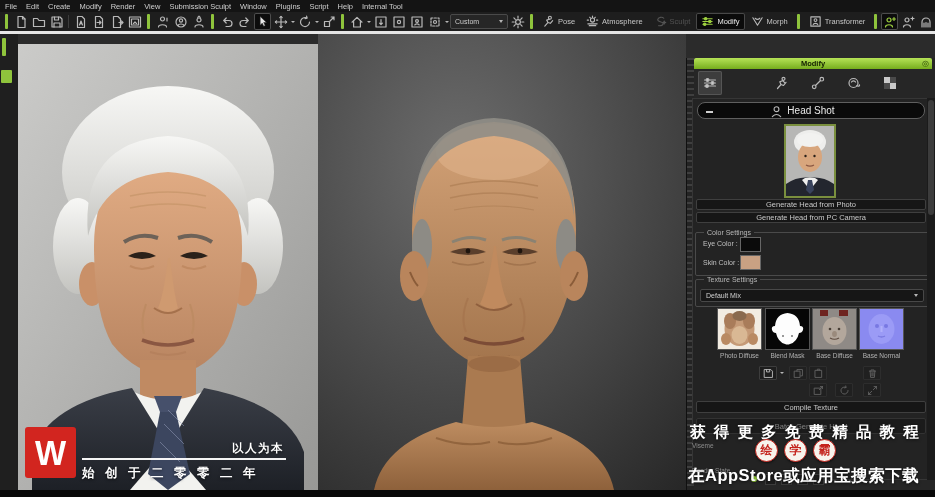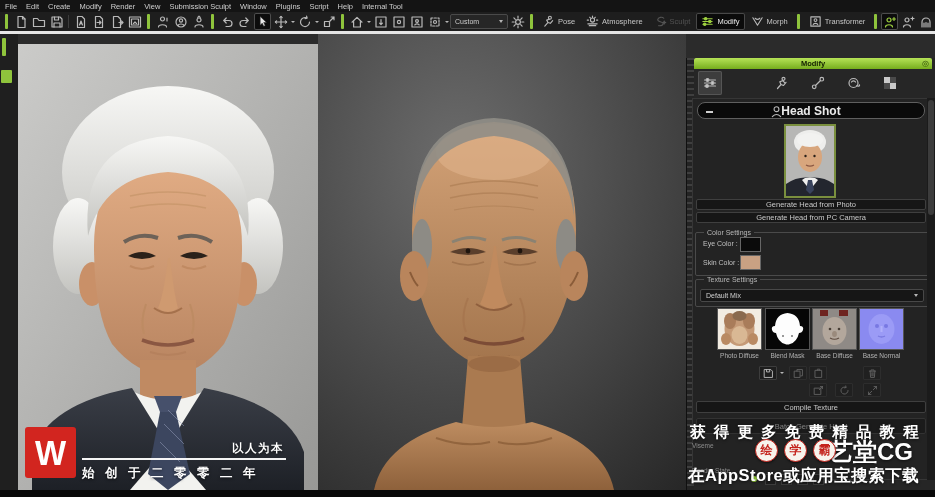--- a/index.html
+++ b/index.html
@@ -44,21 +44,21 @@
   .p-header{left:7px;top:0;width:238px;height:11px;background:linear-gradient(#b6e357,#76ad1d);
             display:flex;align-items:center;justify-content:center;border-radius:2px 2px 0 0;}
   .p-header .ttl{font-size:7.5px;font-weight:bold;color:#132000;}
   .p-header .pin{position:absolute;right:3px;top:0;font-size:8px;color:#2c4a05;line-height:11px;}
   .p-tabs{left:7px;top:13px;width:238px;height:24px;}
   .p-tab{position:absolute;top:0;width:24px;height:24px;display:flex;align-items:center;justify-content:center;border-radius:2px;}
   .p-tab.active{background:#3d3d3d;box-shadow:0 0 0 1px #555 inset;}
   .section-frame{left:5px;top:40px;width:238px;height:382px;background:#232323;border:1px solid #363636;box-sizing:border-box;}
   .hs-bar{left:10px;top:44px;width:228px;height:17px;background:#0a0a0a;border:1px solid #5f5f5f;
           border-radius:8px;box-sizing:border-box;display:flex;align-items:center;justify-content:center;}
-  .hs-bar .lbl{font-size:12px;font-weight:bold;color:#e9e9e9;}
+  .hs-bar .lbl{font-size:10px;font-weight:normal;color:#e9e9e9;}
   .minus{position:absolute;left:8px;top:8px;width:7px;height:1.5px;background:#cfcfcf;}
   .hs-photo{left:97px;top:66px;width:52px;height:74px;border:2px solid #7a8f3e;background:#9a9a98;box-sizing:border-box;}
   .p-btn{position:absolute;left:9px;width:230px;height:11px;background:#161616;border:1px solid #3f3f3f;
          border-radius:2px;box-sizing:border-box;color:#c9c9c9;font-size:7.5px;display:flex;
          align-items:center;justify-content:center;}
   .p-btn.faint{opacity:.55;}
   .fieldset{position:absolute;border:1px solid #4a4a4a;border-radius:2px;}
   .legend{position:absolute;top:-4px;left:8px;background:#232323;padding:0 3px;font-size:7px;color:#b8b8b8;white-space:nowrap;}
   .fs-label{position:absolute;font-size:7px;color:#c0c0c0;white-space:nowrap;}
   .swatch{position:absolute;width:21px;height:15px;border:1px solid #666;box-sizing:border-box;}
@@ -639,17 +639,16 @@
   <div class="toggle" style="left:126px;top:416px;"></div>
 
   <div class="abs scrollbar">
     <div class="scroll-thumb"></div>
   </div>
 
   <div class="abs wm wm-line1">获得更多免费精品教程</div>
   <div class="badge" style="left:68px;top:381px;">绘</div>
   <div class="badge" style="left:97px;top:381px;">学</div>
   <div class="badge" style="left:126px;top:381px;">霸</div>
-  <div class="brand">艺堂CG</div>
   <div class="abs wm wm-line3">在AppStore或应用宝搜索下载</div>
 </div>
 
 <div class="abs bottombar"></div>
 
 </body></html>

